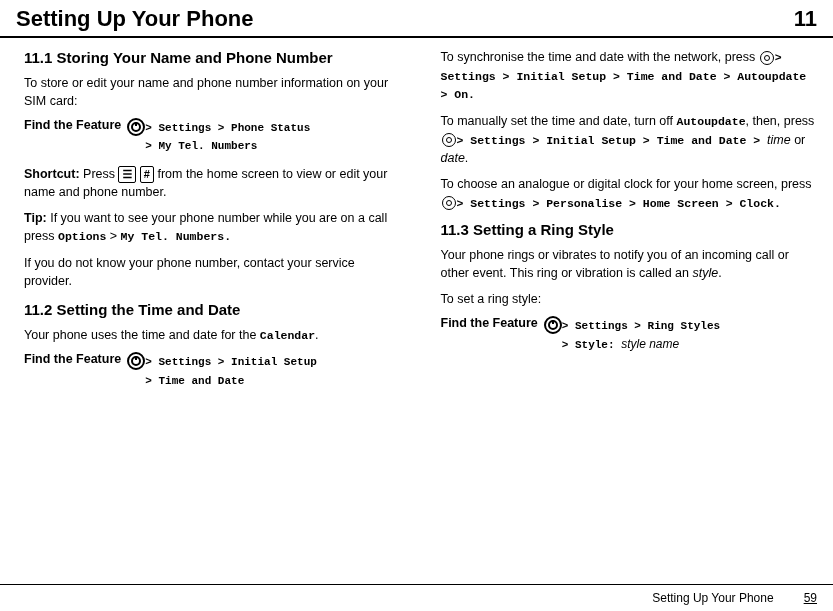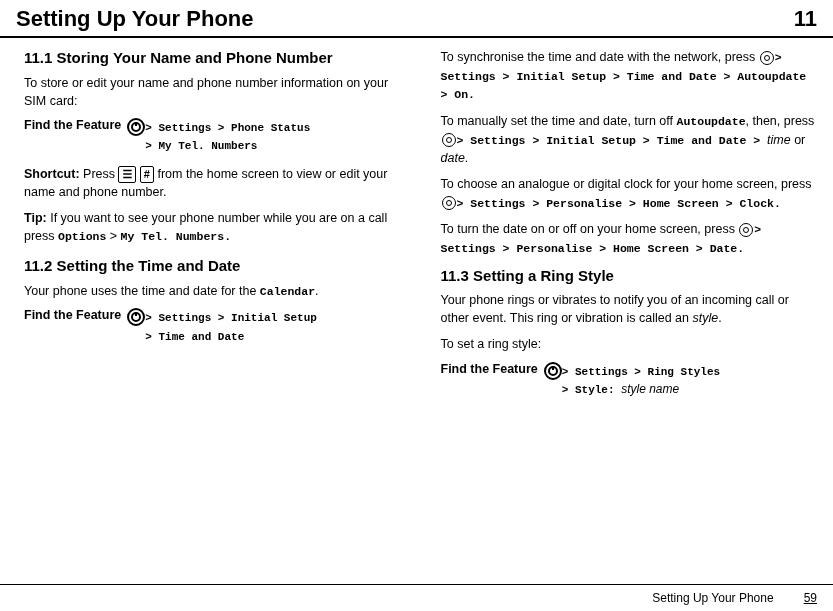--- a/index.html
+++ b/index.html
@@ -216,20 +216,21 @@
         <span> </span>
         <span class="key">#</span>
         <span> from the home screen to view or edit your name and phone number.</span>
       </p>
 
       <p class="body-text">
         <span class="bold">Tip:</span>
         <span> If you want to see your phone number while you are on a call press </span><span class="mono">Options</span><span> &gt; </span><span class="mono"> My Tel. Numbers.</span>
       </p>
 
+      <p class="body-text">If you do not know your phone number, contact your service provider.</p>
     </div>
 
     <div style="margin-top:10px;">
       <div class="section-heading">11.2 Setting the Time and Date</div>
       <p class="body-text">
         <span>Your phone uses the time and date for the </span><span class="mono">Calendar</span><span>.</span>
       </p>
 
       <div class="find-feature">
         <div class="find-feature-label">
@@ -252,23 +253,20 @@
     </p>
 
     <p class="body-text">
       <span>To manually set the time and date, turn off </span><span class="mono">Autoupdate</span><span>, then, press </span><span class="nav-dot"></span><span class="mono">&gt; Settings &gt; Initial Setup &gt; Time and Date &gt; </span><span class="italic">time</span><span> or </span><span class="italic">date</span><span>.</span>
     </p>
 
     <p class="body-text">
       <span>To choose an analogue or digital clock for your home screen, press </span><span class="nav-dot"></span><span class="mono">&gt; Settings &gt; Personalise &gt; Home Screen &gt; Clock.</span>
     </p>
 
-    <p class="body-text">
-      <span>To turn the date on or off on your home screen, press </span><span class="nav-dot"></span><span class="mono">&gt; Settings &gt; Personalise &gt; Home Screen &gt; Date.</span>
-    </p>
 
     <div style="margin-top:8px;">
       <div class="section-heading">11.3 Setting a Ring Style</div>
 
       <p class="body-text">
         <span>Your phone rings or vibrates to notify you of an incoming call or other event. This ring or vibration is called an </span><span class="italic">style</span><span>.</span>
       </p>
 
 
       <p class="body-text">To set a ring style:</p>

